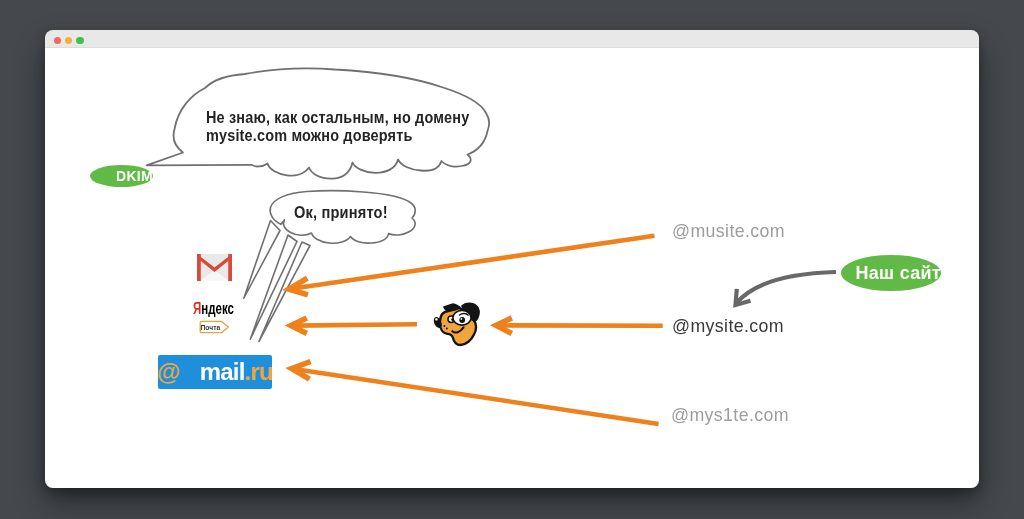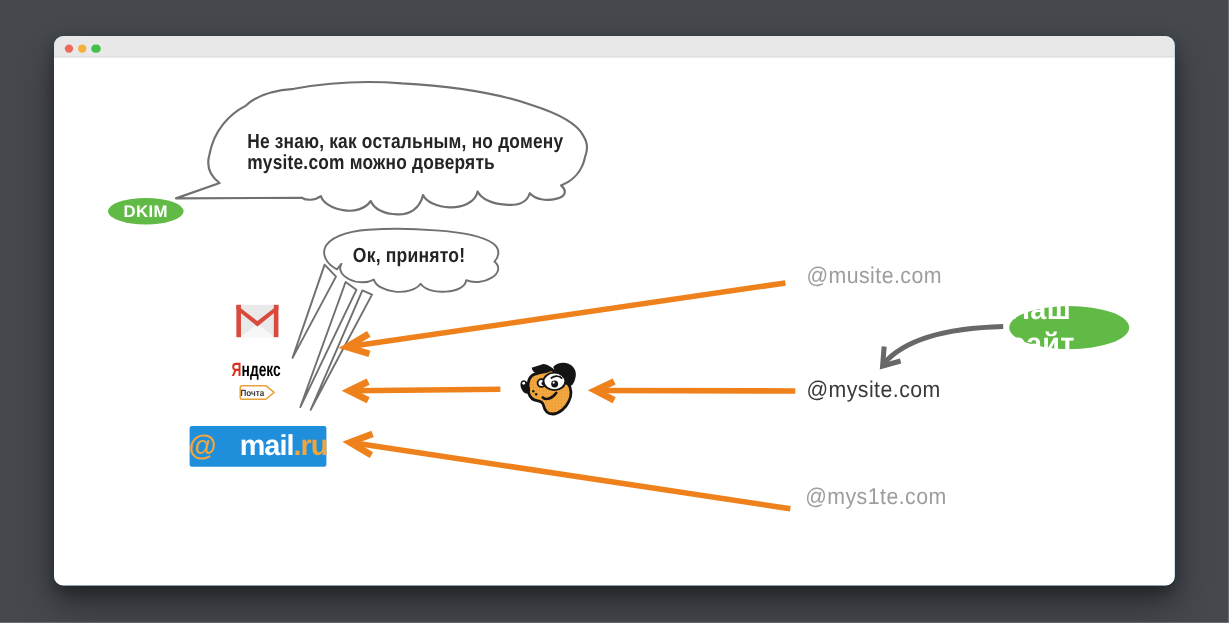--- a/index.html
+++ b/index.html
@@ -7,21 +7,21 @@
   body {
     background: #45494e;
     font-family: "Liberation Sans", sans-serif;
     position: relative;
   }
   .window {
     position: absolute;
     left: 45px; top: 30px;
     width: 934px; height: 458px;
     border-radius: 8px;
-    background: #7dd3fc;
+    background: #0c4a6e;
     box-shadow: 0 16px 30px rgba(0,0,0,0.38), 0 5px 12px rgba(0,0,0,0.30);
     overflow: hidden;
     padding-left: 31px;
   }
   .titlebar {
     position: absolute;
     left: 0; top: 0; right: 0;
     height: 18px;
     background: #e8e8e8;
     border-bottom: 1px solid #dcdcdc;
@@ -66,32 +66,32 @@
     transform: scaleX(0.86);
     transform-origin: left top;
   }
   .badge {
     position: absolute;
     border-radius: 50%;
     color: #fff;
     font-weight: 700;
     display: flex;
     align-items: center;
-    justify-content: center;
+    justify-content: flex-end;
   }
   .badge-dkim {
     left: 45px; top: 117px;
     width: 63px; height: 22px;
     font-size: 14px;
     letter-spacing: 0.3px;
   }
   .badge-site {
     left: 796px; top: 207px;
     width: 100px; height: 36px;
-    font-size: 24px;
+    font-size: 18px;
     letter-spacing: 0.3px;
   }
   .sender {
     font-size: 19px;
     letter-spacing: 0.4px;
     color: #9d9d9d;
     transform: scaleX(0.935);
     transform-origin: left top;
   }
   .sender-0 { left: 627px; top: 171.8px; }

